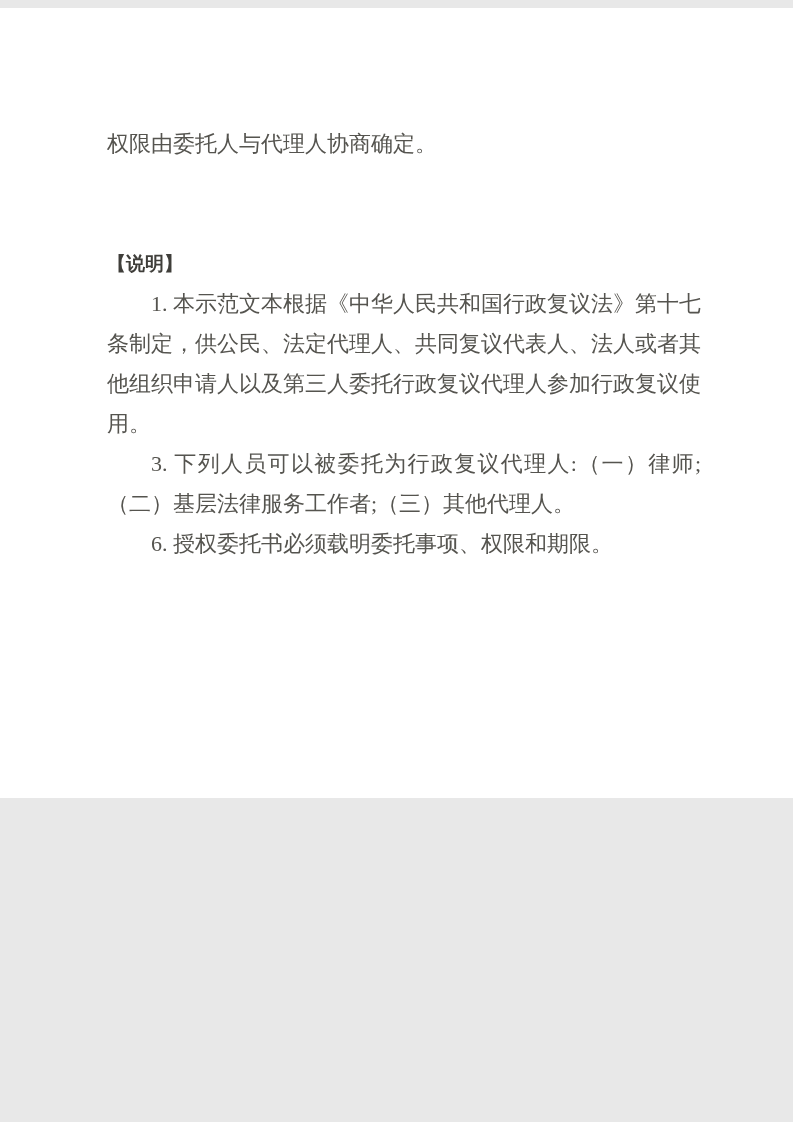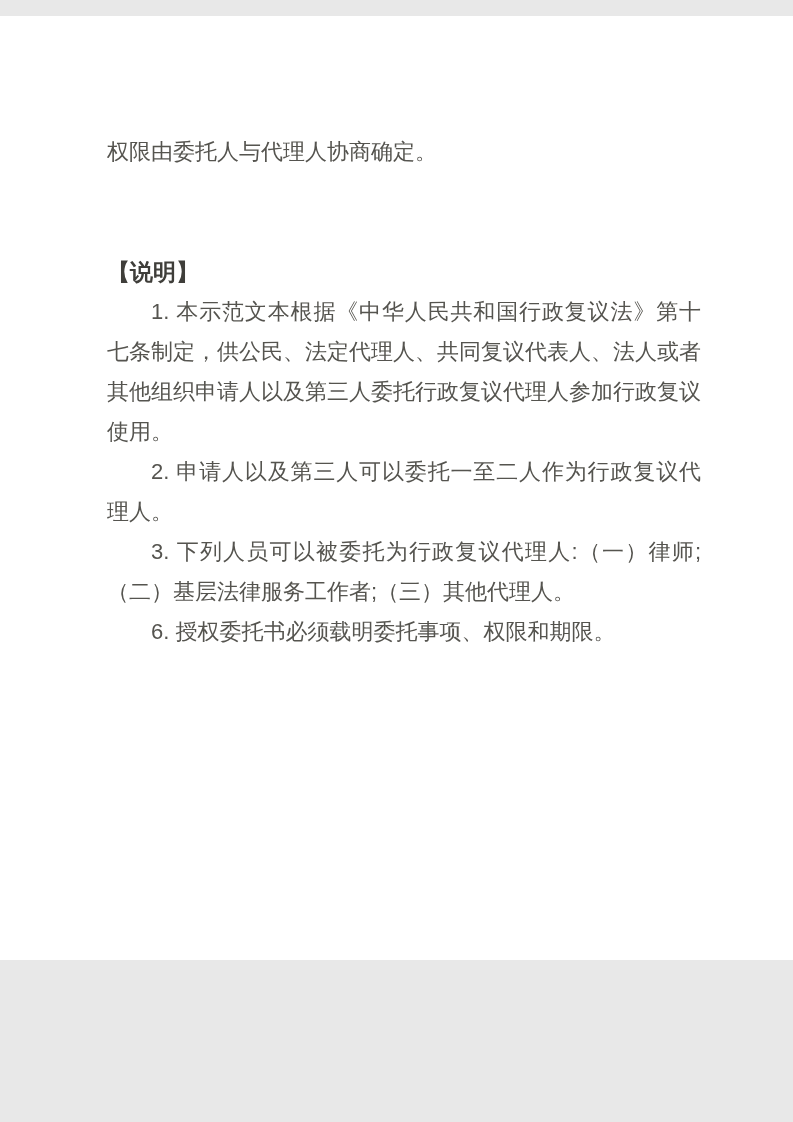--- a/index.html
+++ b/index.html
@@ -3,42 +3,42 @@
 <meta charset="utf-8">
 <style>
   html, body {
     margin: 0;
     padding: 0;
     background: #e8e8e8;
   }
   .page {
     position: relative;
     width: 793px;
-    height: 944px;
-    margin: 16px auto;
+    height: 790px;
+    margin: 8px auto;
     background: var(--page-bg, #ffffff);
     overflow: hidden;
-    font-family: Liberation Sans, sans-serif;
+    font-family: Liberation Serif, serif;
   }
   .content {
     position: absolute;
     left: 107px;
     top: 116px;
     width: 594px;
     font-size: 22px;
     line-height: 40px;
     color: var(--text-color, #55544f);
     text-align: justify;
   }
   .continuation {
     margin: 0;
   }
   .section-heading {
     margin: 80px 0 0 0;
-    font-size: 23px;
+    font-size: 19px;
     line-height: 40px;
     font-weight: bold;
     color: var(--heading-color, #3f3e3a);
     text-align: left;
   }
   .note {
     margin: 0;
     text-indent: 2em;
   }
   .page-number {
@@ -55,19 +55,18 @@
 </head>
 <body>
 
 <div class="page">
   <div class="content">
     <p class="continuation">权限由委托人与代理人协商确定。</p>
 
     <h2 class="section-heading">【说明】</h2>
 
     <p class="note">1. 本示范文本根据《中华人民共和国行政复议法》第十七条制定，供公民、法定代理人、共同复议代表人、法人或者其他组织申请人以及第三人委托行政复议代理人参加行政复议使用。</p>
-    <p class="note">2. 申请人以及第三人可以委托一至二人作为行政复议代理人。</p>
     <p class="note">3. 下列人员可以被委托为行政复议代理人:（一）律师;（二）基层法律服务工作者;（三）其他代理人。</p>
     <p class="note">6. 授权委托书必须载明委托事项、权限和期限。</p>
   </div>
 
   <div class="page-number">— 12 —</div>
 </div>
 
 </body></html>

